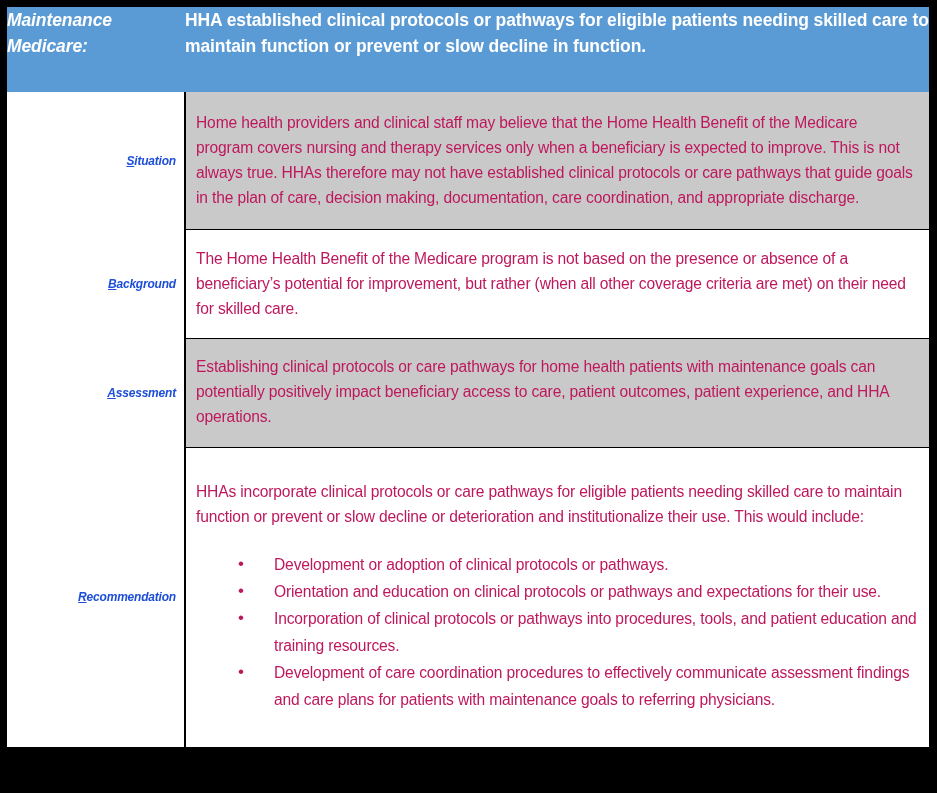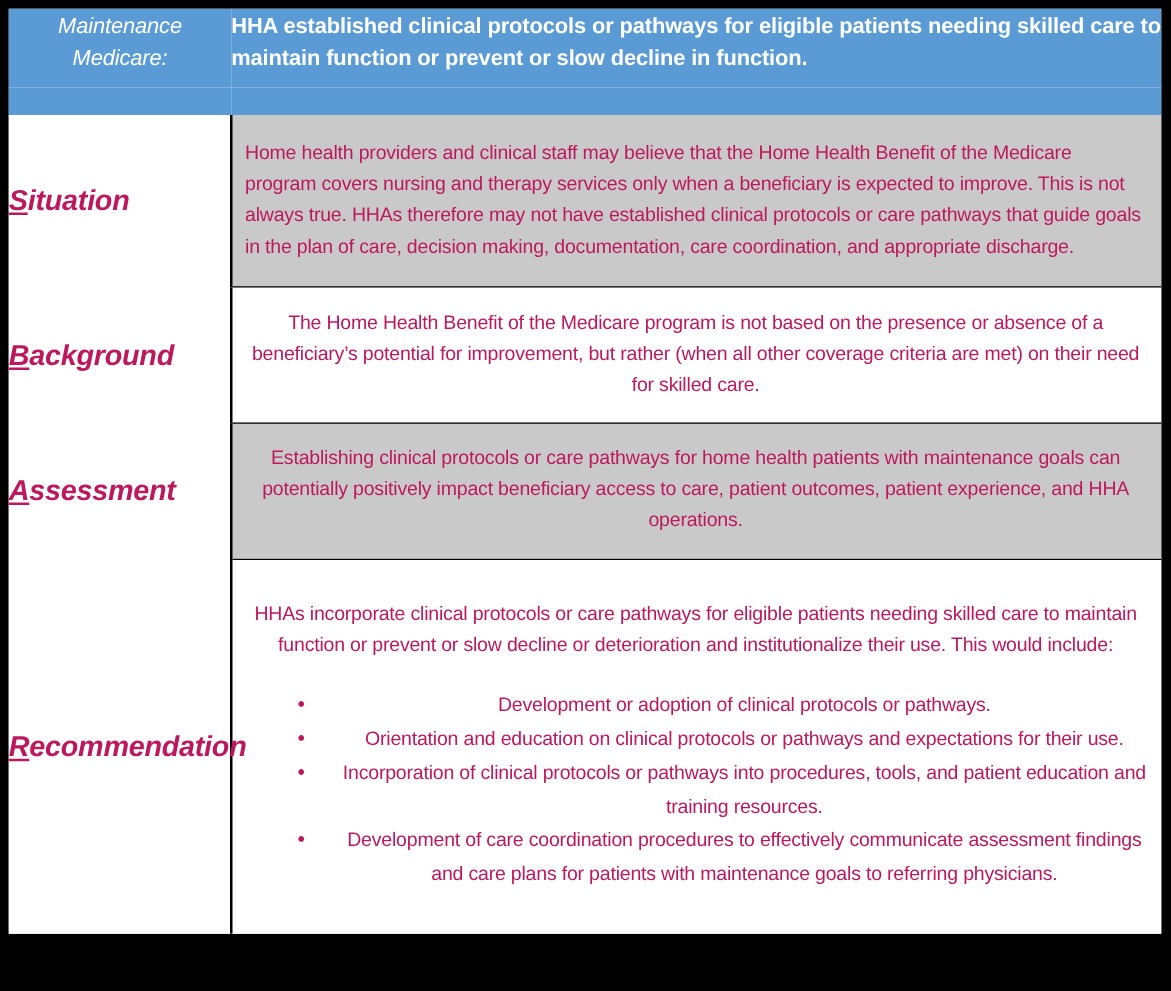--- a/index.html
+++ b/index.html
@@ -34,25 +34,25 @@
 
   
   .hdr-row td {
     background: #5B9BD5;
     border: none;
     vertical-align: top;
     padding: 0;
   }
   .hdr-label {
     width: 178px;
-    text-align: center;
+    text-align: left;
     padding: 7px 8px 0 0;
     color: #ffffff;
     font-style: italic;
-    font-weight: normal;
+    font-weight: bold;
     font-size: 17.5px;
     line-height: 26px;
     letter-spacing: -0.1px;
     margin-left: 32px;
   }
   .hdr-text {
     padding: 7px 10px 0 9px;
     color: #ffffff;
     font-weight: bold;
     font-size: 17.5px;
@@ -64,26 +64,26 @@
     height: 22px;
   }
 
   
   .body-row > td {
     vertical-align: middle;
     padding: 0;
   }
   td.rowlabel {
     width: 178px;
-    text-align: left;
+    text-align: right;
     padding: 0 8px 0 0;
     font-style: italic;
     font-weight: bold;
-    font-size: 23px;
-    color: #be185d;
+    font-size: 12px;
+    color: #1d4ed8;
     background: #ffffff;
     border-right: 2px solid #000000;
     letter-spacing: -0.2px;
     white-space: nowrap;
   }
   td.rowlabel .u { text-decoration: underline; }
 
   td.rowbody {
     padding: 6px 12px 8px 10px;
     font-size: 15.6px;
@@ -111,21 +111,21 @@
   .bullets li::before {
     content: "\2022";
     position: absolute;
     left: 42px;
     top: -1px;
     font-size: 17px;
     line-height: 27px;
   }
 
   
-  .sep-top { border-top: 1px solid #000000; text-align: center; }
+  .sep-top { border-top: 1px solid #000000; }
 </style>
 </head>
 <body>
 
 <div class="doc-frame">
   <table class="sbar-table">
 
     <tbody>
         <tr class="hdr-row">
       <td class="hdr-label">

